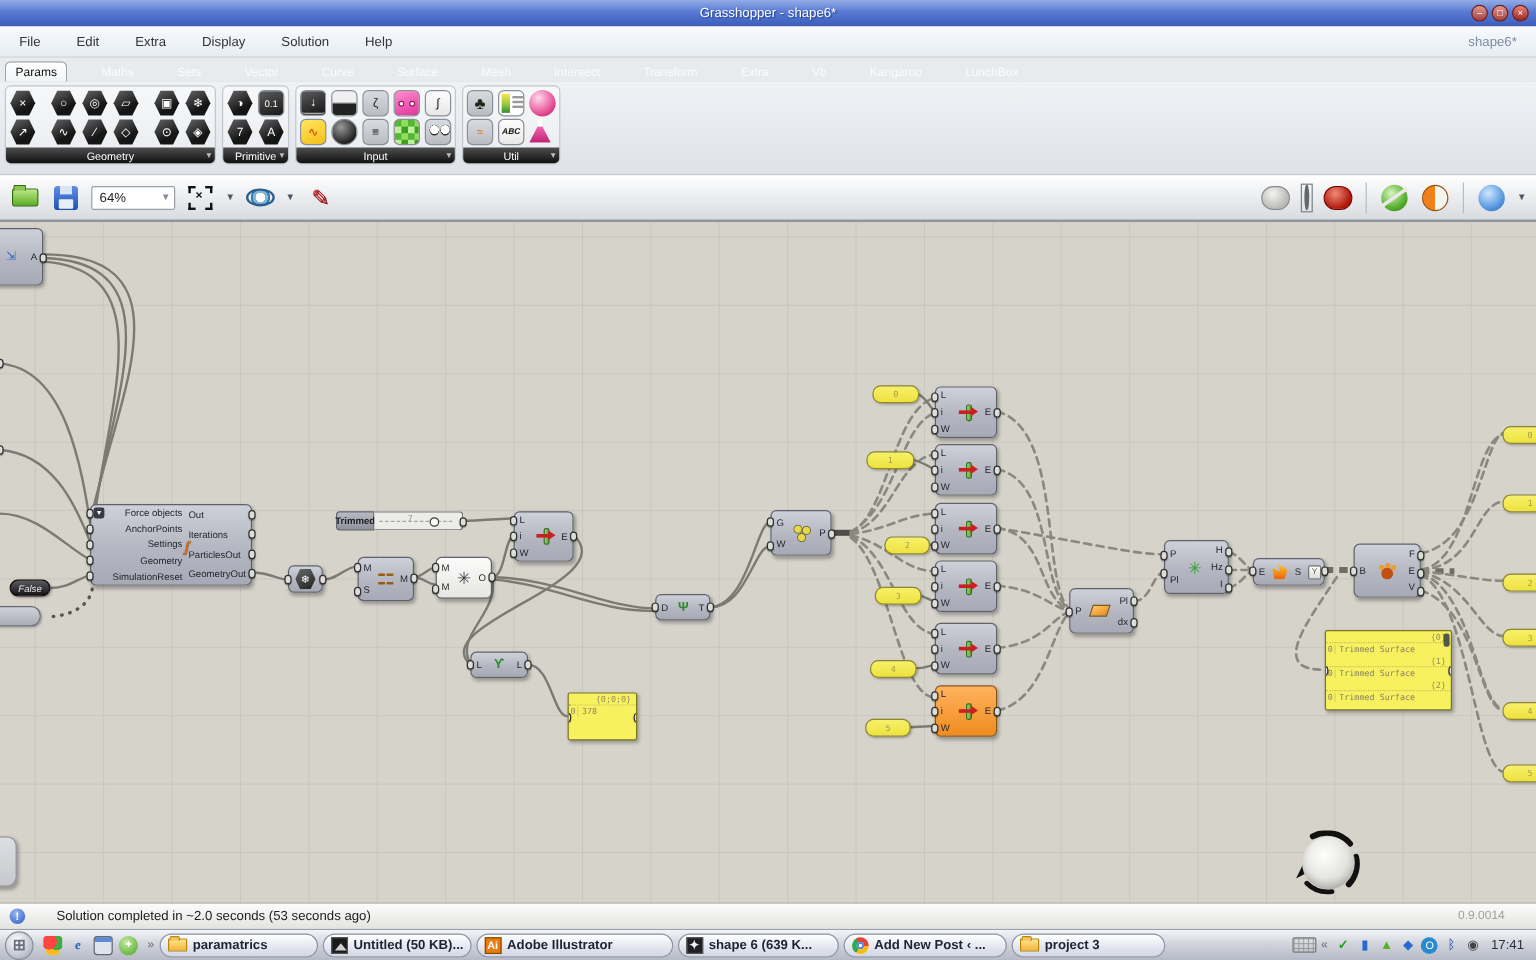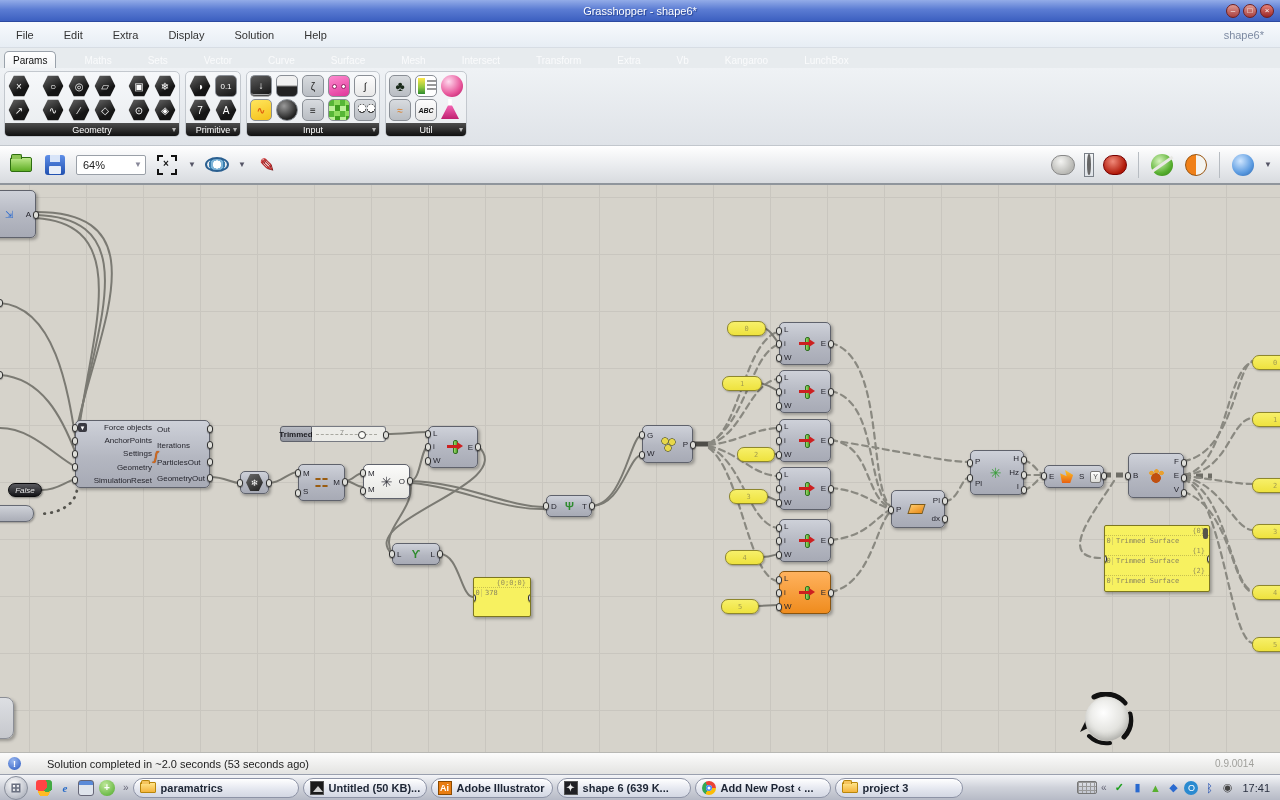--- a/index.html
+++ b/index.html
@@ -844,29 +844,29 @@
 
 <div class="taskbar">
   <span class="startorb">⊞</span>
   <span class="ql">
     <span class="qlico" style="background:radial-gradient(circle at 30% 30%,#f44 40%,transparent 42%),radial-gradient(circle at 70% 35%,#4a4 40%,transparent 42%),radial-gradient(circle at 50% 72%,#fb2 40%,transparent 42%);"></span>
     <span class="qlico" style="color:#2268c8;font-style:italic;font-weight:bold;font-family:'Liberation Serif',serif;">e</span>
     <span class="qlico" style="border:1px solid #667;background:linear-gradient(180deg,#5a8ad8 30%,#dfe4ec 30%);"></span>
     <span class="qlico" style="border-radius:50%;background:radial-gradient(circle at 38% 30%,#bfe89a,#4ca828);color:#fff;font-size:10px;font-weight:bold;">+</span>
   </span>
   <span class="chev">»</span>
-  <span class="tbtn" style="width:166px;">
+  <span class="tbtn" style="width:132px;">
       <span class="fold"></span>
       <span>paramatrics</span>
     </span>
   <span class="tbtn" style="width:124px;">
       <span class="imgico"></span>
       <span>Untitled (50 KB)...</span>
     </span>
-  <span class="tbtn" style="width:122px;">
+  <span class="tbtn" style="width:164px;">
       <span class="aiico">Ai</span>
       <span>Adobe Illustrator</span>
     </span>
   <span class="tbtn" style="width:134px;">
       <span class="rhico">✦</span>
       <span>shape 6 (639 K...</span>
     </span>
   <span class="tbtn" style="width:136px;">
       <span class="chromeico"></span>
       <span>Add New Post ‹ ...</span>

